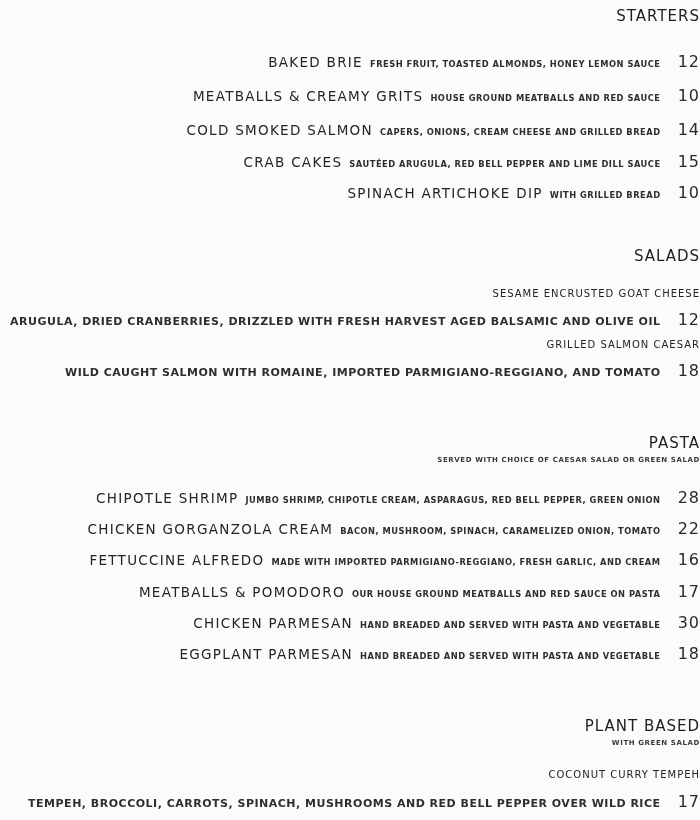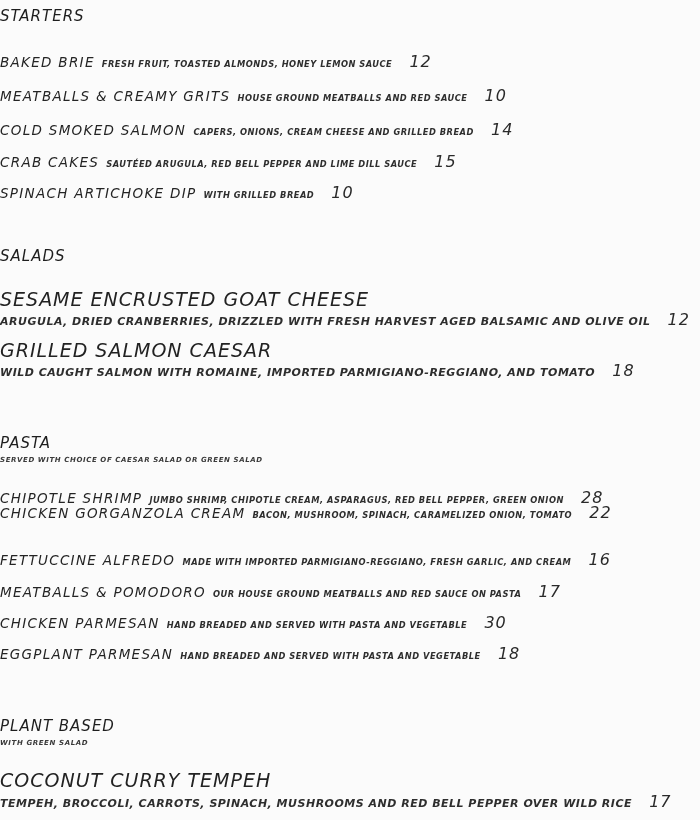--- a/index.html
+++ b/index.html
@@ -3,27 +3,27 @@
 <meta charset="utf-8">
 <style>
   html, body { margin: 0; padding: 0; }
   body {
     width: 700px; height: 820px; overflow: hidden;
     background: #fbfbfb;
     color: #262626;
     font-family: "DejaVu Sans", "Liberation Sans", sans-serif;
     position: relative;
   }
-  .abs { position: absolute; left: 0; width: 700px; text-align: left; white-space: nowrap; font-style: italic; }
+  .abs { position: absolute; left: 0; width: 700px; text-align: right; white-space: nowrap; }
   .section-title { font-size: 15px; font-weight: normal; letter-spacing: 1px; color: #1e1e1e; }
   .note { font-size: 7px; font-weight: bold; letter-spacing: 0.6px; color: #3a3a3a; }
   .item-name { font-size: 13.5px; letter-spacing: 1.3px; color: #242424; }
   .item-desc { font-size: 8.3px; font-weight: bold; letter-spacing: 0.5px; color: #2e2e2e; margin-left: 2px; }
   .price { font-size: 16px; letter-spacing: 1px; color: #2a2a2a; margin-left: 12px; }
-  .sub-name { font-size: 19px; letter-spacing: 1px; color: #222; }
+  .sub-name { font-size: 10px; letter-spacing: 1px; color: #222; }
   .sub-desc { font-size: 11px; font-weight: bold; letter-spacing: 0.5px; color: #2e2e2e; }
 </style>
 </head>
 <body>
 
 <div class="abs section-title" style="top:7px;">STARTERS</div>
 
 <div class="abs" style="top:52px;">
   <span class="item-name">BAKED BRIE</span>
   <span class="item-desc">FRESH FRUIT, TOASTED ALMONDS, HONEY LEMON SAUCE</span>
@@ -64,21 +64,21 @@
 </div>
 
 <div class="abs section-title" style="top:434px;">PASTA</div>
 <div class="abs note" style="top:456px;">SERVED WITH CHOICE OF CAESAR SALAD OR GREEN SALAD</div>
 
 <div class="abs" style="top:488px;">
   <span class="item-name">CHIPOTLE SHRIMP</span>
   <span class="item-desc">JUMBO SHRIMP, CHIPOTLE CREAM, ASPARAGUS, RED BELL PEPPER, GREEN ONION</span>
   <span class="price">28</span>
 </div>
-<div class="abs" style="top:503px;">
+<div class="abs" style="top:519px;">
   <span class="item-name">CHICKEN GORGANZOLA CREAM</span>
   <span class="item-desc">BACON, MUSHROOM, SPINACH, CARAMELIZED ONION, TOMATO</span>
   <span class="price">22</span>
 </div>
 <div class="abs" style="top:550px;">
   <span class="item-name">FETTUCCINE ALFREDO</span>
   <span class="item-desc">MADE WITH IMPORTED PARMIGIANO-REGGIANO, FRESH GARLIC, AND CREAM</span>
   <span class="price">16</span>
 </div>
 <div class="abs" style="top:582px;">

